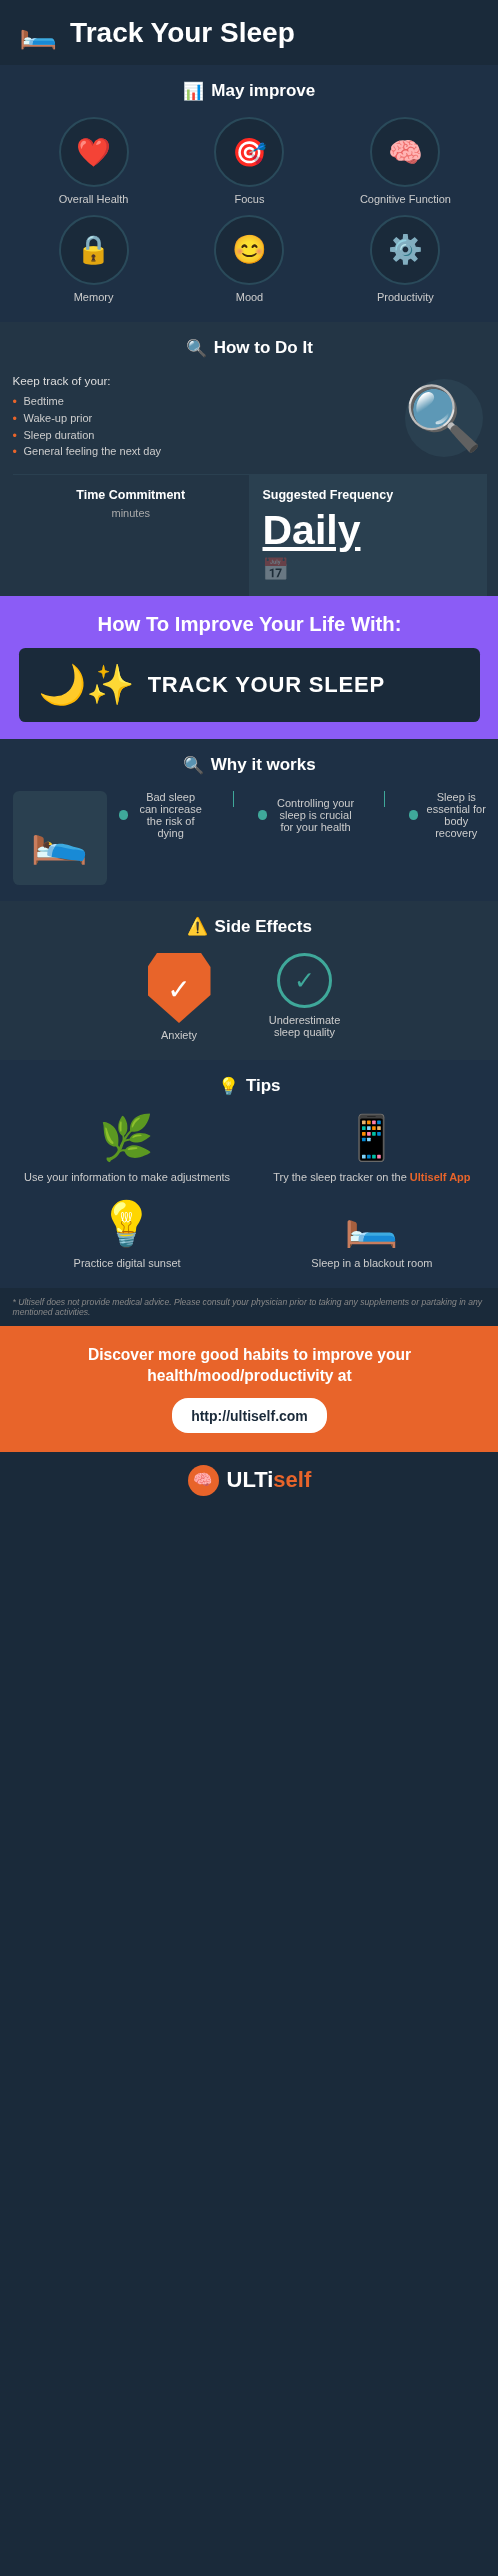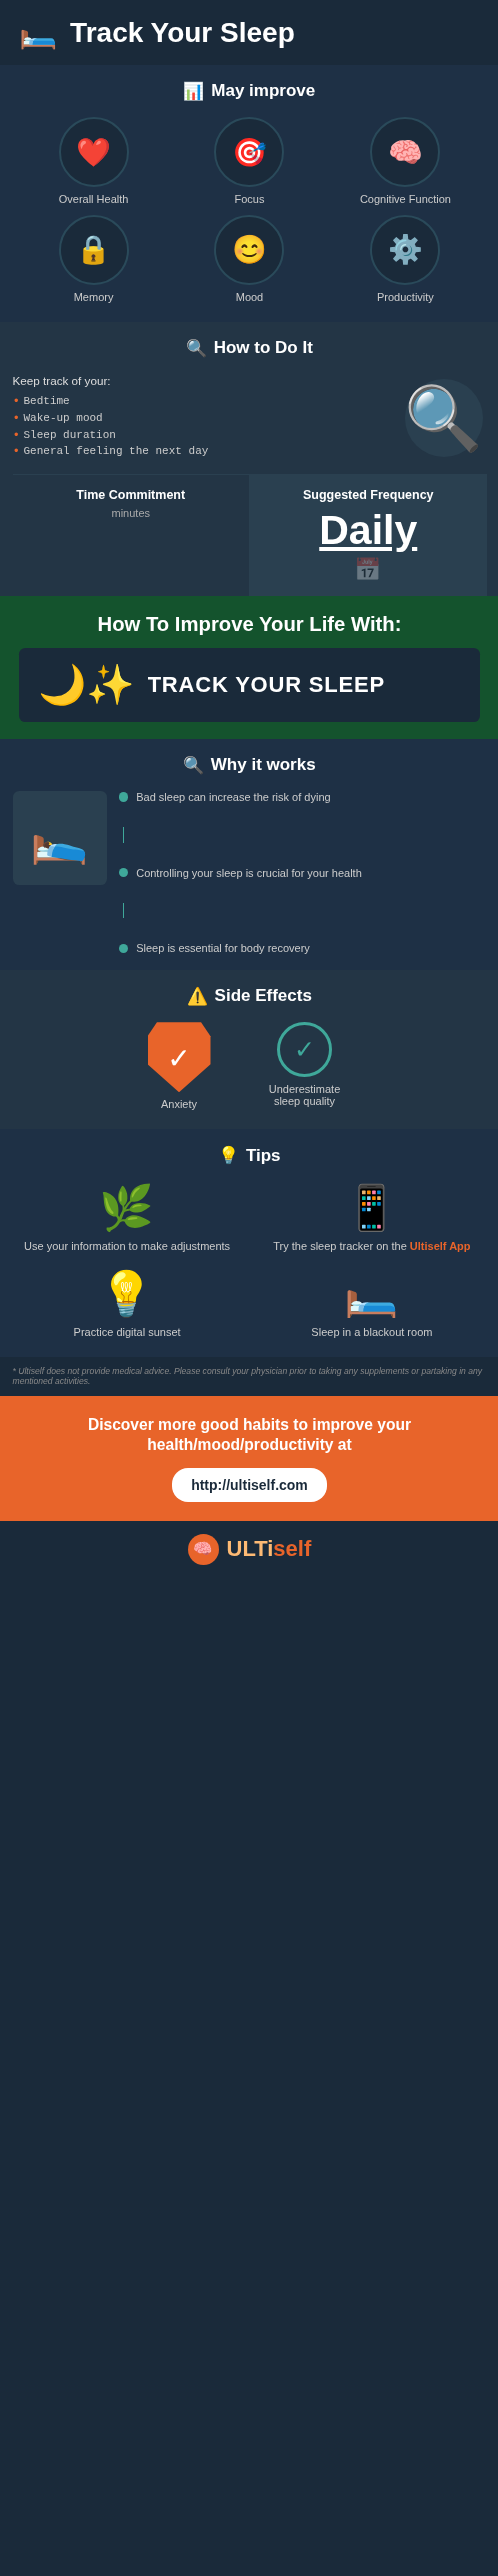--- a/index.html
+++ b/index.html
@@ -98,21 +98,20 @@
     .bullet-list {
       list-style: none;
       padding: 0;
     }
     .bullet-list li {
       font-size: 11px;
       color: #ccc;
       margin-bottom: 4.7px;
       padding-left: 11px;
       position: relative;
-      font-family: Liberation Mono, monospace;
     }
     .bullet-list li::before {
       content: '•';
       color: #e8642a;
       position: absolute;
       left: 0;
       font-size: 12.5px;
     }
     .how-to-image {
       width: 86px;
@@ -140,21 +139,20 @@
     }
     .time-cell {
       flex: 1;
       padding: 12.5px;
       text-align: center;
       border-right: 0.8px solid #2a4050;
     }
     .freq-cell {
       flex: 1;
       padding: 12.5px;
-      text-align: center;
       background: #2a4050;
     }
     .cell-header {
       font-size: 12.5px;
       font-weight: bold;
       color: white;
       margin-bottom: 5px;
     }
     .time-value {
       font-size: 38px;
@@ -173,21 +171,21 @@
       text-decoration: underline;
     }
     .freq-icon {
       font-size: 22px;
       opacity: 0.3;
       margin-top: 3.1px;
     }
 
     
     .improve-life {
-      background: #14532d;
+      background: #8b5cf6;
       padding: 17px 19px;
       text-align: center;
     }
     .improve-life-title {
       font-size: 20.3px;
       font-weight: bold;
       color: white;
       margin-bottom: 12.5px;
     }
     .track-banner {
@@ -226,21 +224,21 @@
       border-radius: 6.3px;
       display: flex;
       align-items: center;
       justify-content: center;
       font-size: 47px;
       flex-shrink: 0;
     }
     .why-points {
       flex: 1;
       display: flex;
-      flex-direction: column;
+      flex-direction: row;
       gap: 24px;
     }
     .why-point {
       display: flex;
       align-items: center;
       gap: 7.8px;
     }
     .why-dot {
       width: 9.4px;
       height: 9.4px;
@@ -388,21 +386,21 @@
       align-items: center;
       justify-content: center;
       font-size: 15.6px;
     }
     .logo-text {
       font-size: 22px;
       font-weight: bold;
       color: white;
     }
     .logo-text span {
-      color: #fdba74;
+      color: #ffffff;
     }
   </style>
 </head>
 <body>
 
 <div class="header">
   <span class="header-icon">🛏️</span>
   <span class="header-title">Track Your Sleep</span>
 </div>
 
@@ -442,21 +440,21 @@
 <div class="how-to">
   <div class="section-title">
     <span class="icon-orange">🔍</span>
     <span>How to Do It</span>
   </div>
   <div class="how-to-body">
     <div class="how-to-text">
       <div class="keep-track">Keep track of your:</div>
       <ul class="bullet-list">
         <li>Bedtime</li>
-        <li>Wake-up mood</li>
+        <li>Wake-up prior</li>
         <li>Sleep duration</li>
         <li>General feeling the next day</li>
       </ul>
     </div>
     <div class="how-to-image">
       <div class="sleep-search-icon">🔍</div>
     </div>
   </div>
   <div class="time-freq-table">
     <div class="time-cell">

